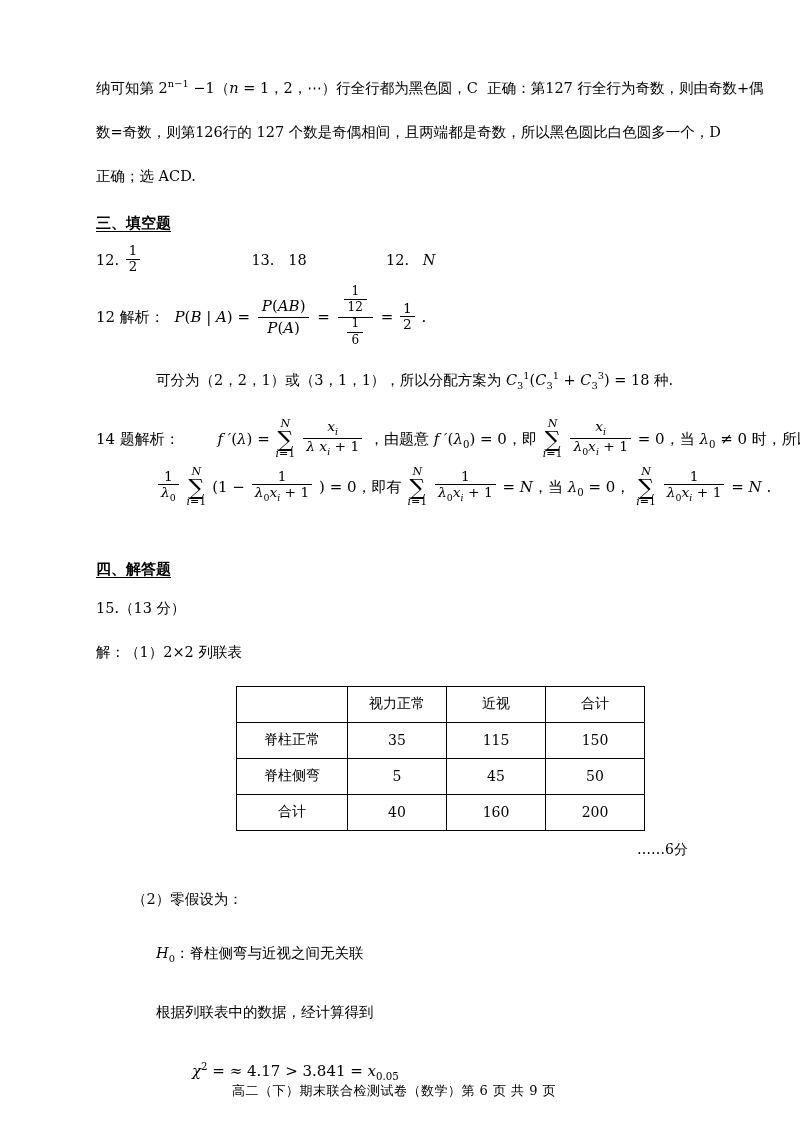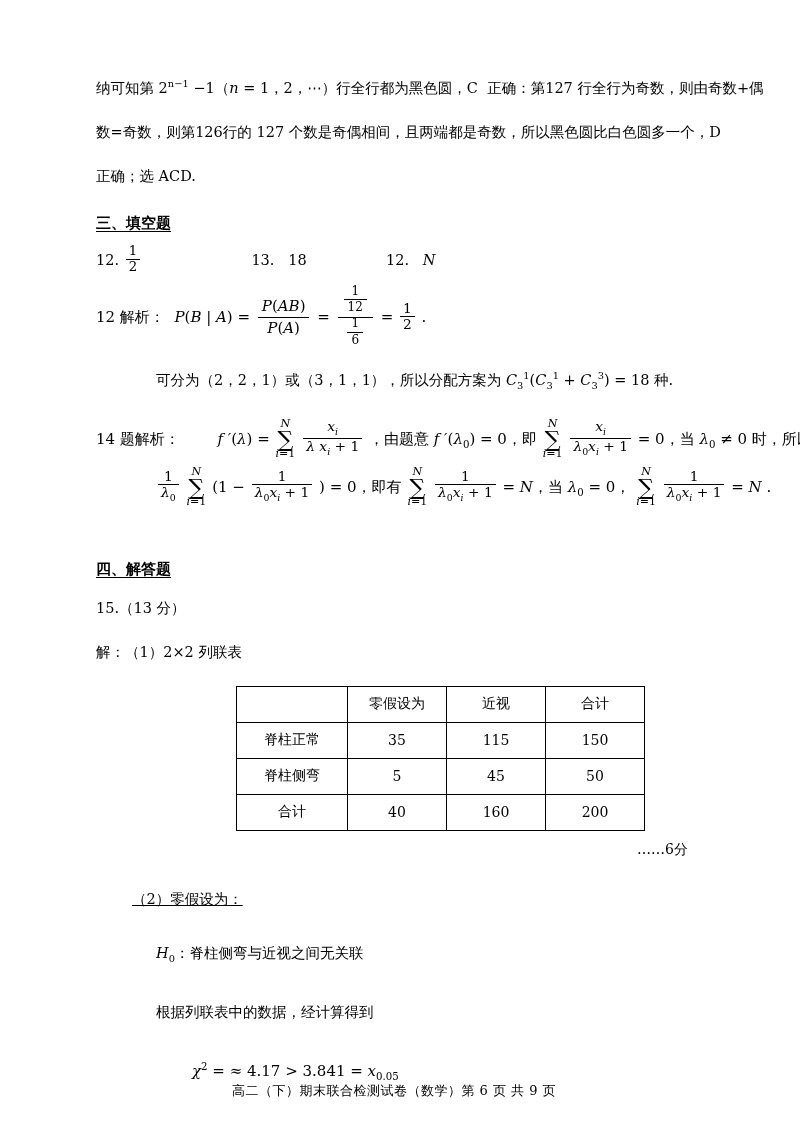--- a/index.html
+++ b/index.html
@@ -284,21 +284,21 @@
 
     <div class="line">15.（13 分）</div>
 
     <div class="line">解：（1）2×2 列联表</div>
 
     <div class="tbl-wrap">
       <table class="stat">
         <tbody>
             <tr>
           <td class="hdr-blank"></td>
-          <td class="c">零假设为</td>
+          <td class="c">视力正常</td>
           <td class="c">近视</td>
           <td class="c">合计</td>
         </tr>
         <tr>
           <td>脊柱正常</td>
           <td>35</td>
           <td>115</td>
           <td>150</td>
         </tr>
         <tr>
@@ -312,21 +312,21 @@
           <td>40</td>
           <td>160</td>
           <td>200</td>
         </tr>
       </tbody>
         </table>
     </div>
 
     <div class="rightnote">……6分</div>
 
-    <div class="line ml-36" style="margin-top:18px;text-decoration:underline;">（2）零假设为：</div>
+    <div class="line ml-36" style="margin-top:18px;">（2）零假设为：</div>
 
     <div class="line ml-60" style="margin-top:10px;">
       <span class="ital">H</span><sub>0</sub>：脊柱侧弯与近视之间无关联
     </div>
 
     <div class="line ml-60" style="margin-top:10px;">根据列联表中的数据，经计算得到</div>
 
     <div class="mathline ml-72" style="line-height:66px;">
       <span class="ital">χ</span><sup>2</sup> =
       ≈ 4.17 &gt; 3.841 = <span class="ital">x</span><sub>0.05</sub>

